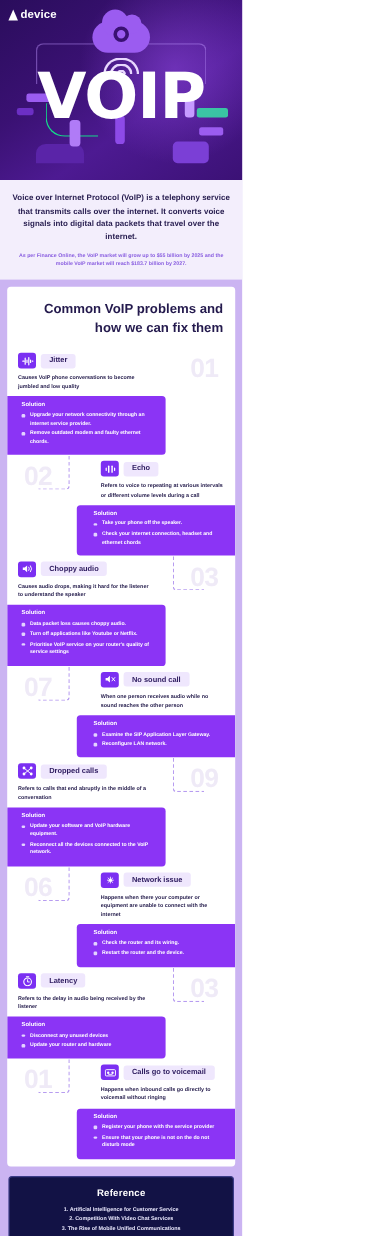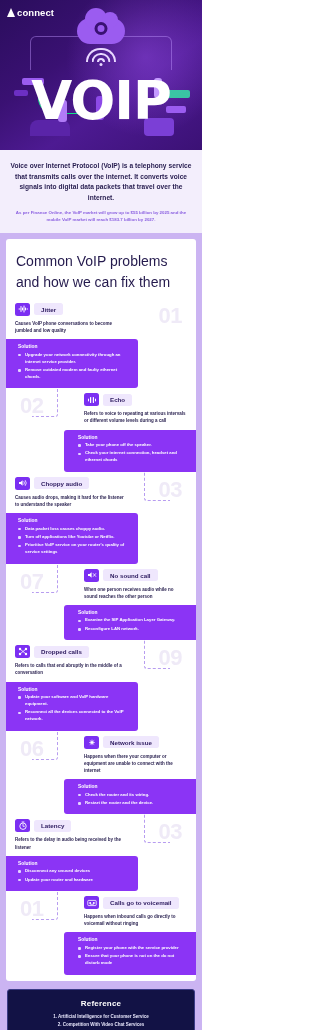--- a/index.html
+++ b/index.html
@@ -42,21 +42,21 @@
     width:13px;height:13px;border-radius:50%; border:3px solid #3a1173; z-index:3;
   }
   .wifi { position:absolute; top:48px; left:50%; transform:translateX(-50%); width:34px;height:18px; z-index:3;}
   .wifi span{ position:absolute; left:50%; transform:translateX(-50%); border:2px solid #e9d8ff; border-bottom:none; border-radius:14px 14px 0 0;}
   .wifi .a{ width:30px;height:14px; top:0;}
   .wifi .b{ width:19px;height:9px; top:5px;}
   .wifi .c{ width:8px;height:4px; top:10px;}
   .wifi .dot{ position:absolute; width:3px;height:3px;border-radius:50%;background:#e9d8ff;border:none;left:50%;transform:translateX(-50%); top:15px;}
 
   .voip-word {
-    position:absolute; top:74px; left:0; width:202px; text-align:center;
+    position:absolute; top:54px; left:0; width:202px; text-align:center;
     font-size:53px; font-weight:800; color:#ffffff; letter-spacing:-1px;
     line-height:1; font-family:"DejaVu Sans", sans-serif; z-index:4;
   }
   .deco { position:absolute; border-radius:2px; }
   .d1 { left:22px; top:78px; width:22px;height:7px; background:#9b5cf0; }
   .d2 { left:14px; top:90px; width:14px;height:6px; background:#6c2fc4; }
   .d3 { right:12px; top:90px; width:26px;height:8px; background:#36e0a6; opacity:.85;}
   .d4 { right:16px; top:106px; width:20px;height:7px; background:#9b5cf0; }
   .d5 { left:30px; top:120px; width:40px;height:16px; background:#5a24a8; border-radius:8px 8px 0 0;}
   .d6 { right:28px; top:118px; width:30px;height:18px; background:#7b3fd6; border-radius:4px;}
@@ -87,21 +87,21 @@
     margin-top:5px; font-size:4.4px; font-weight:600; color:#8a5fe0; line-height:1.65;
   }
 
   
   .body-wrap { padding:6px 6px 0; }
   .card {
     background:#ffffff; border-radius:3px; padding:12px 0 6px;
     position:relative; overflow:hidden;
   }
   .title {
-    text-align:left; font-size:14px; font-weight:400; color:#241a4d;
+    text-align:right; font-size:11px; font-weight:700; color:#241a4d;
     line-height:1.45; padding:0 10px 6px;
   }
 
   
   .block { position:relative; margin-top:5px; }
   .bignum {
     position:absolute; top:2px; font-size:22px; font-weight:800;
     color:#efeaf7; line-height:1; letter-spacing:-.5px; z-index:0;
   }
   .block.left .bignum { right:14px; }
@@ -162,21 +162,21 @@
   .ref li { font-size:4.5px; font-weight:600; line-height:1.85; color:#e7e6fb;}
 </style>
 </head>
 <body>
 
 <div class="page">
 
   <div class="hero">
     <div class="logo-top">
       <span class="logo-mark"></span>
-      <span class="logo-text">connect</span>
+      <span class="logo-text">device</span>
     </div>
     <div class="bracket"></div>
     <div class="cloud"></div>
     <div class="gear"></div>
     <div class="wifi">
       <span class="a"></span>
         <span class="b"></span>
         <span class="c"></span>
         <span class="dot"></span>
     </div>

